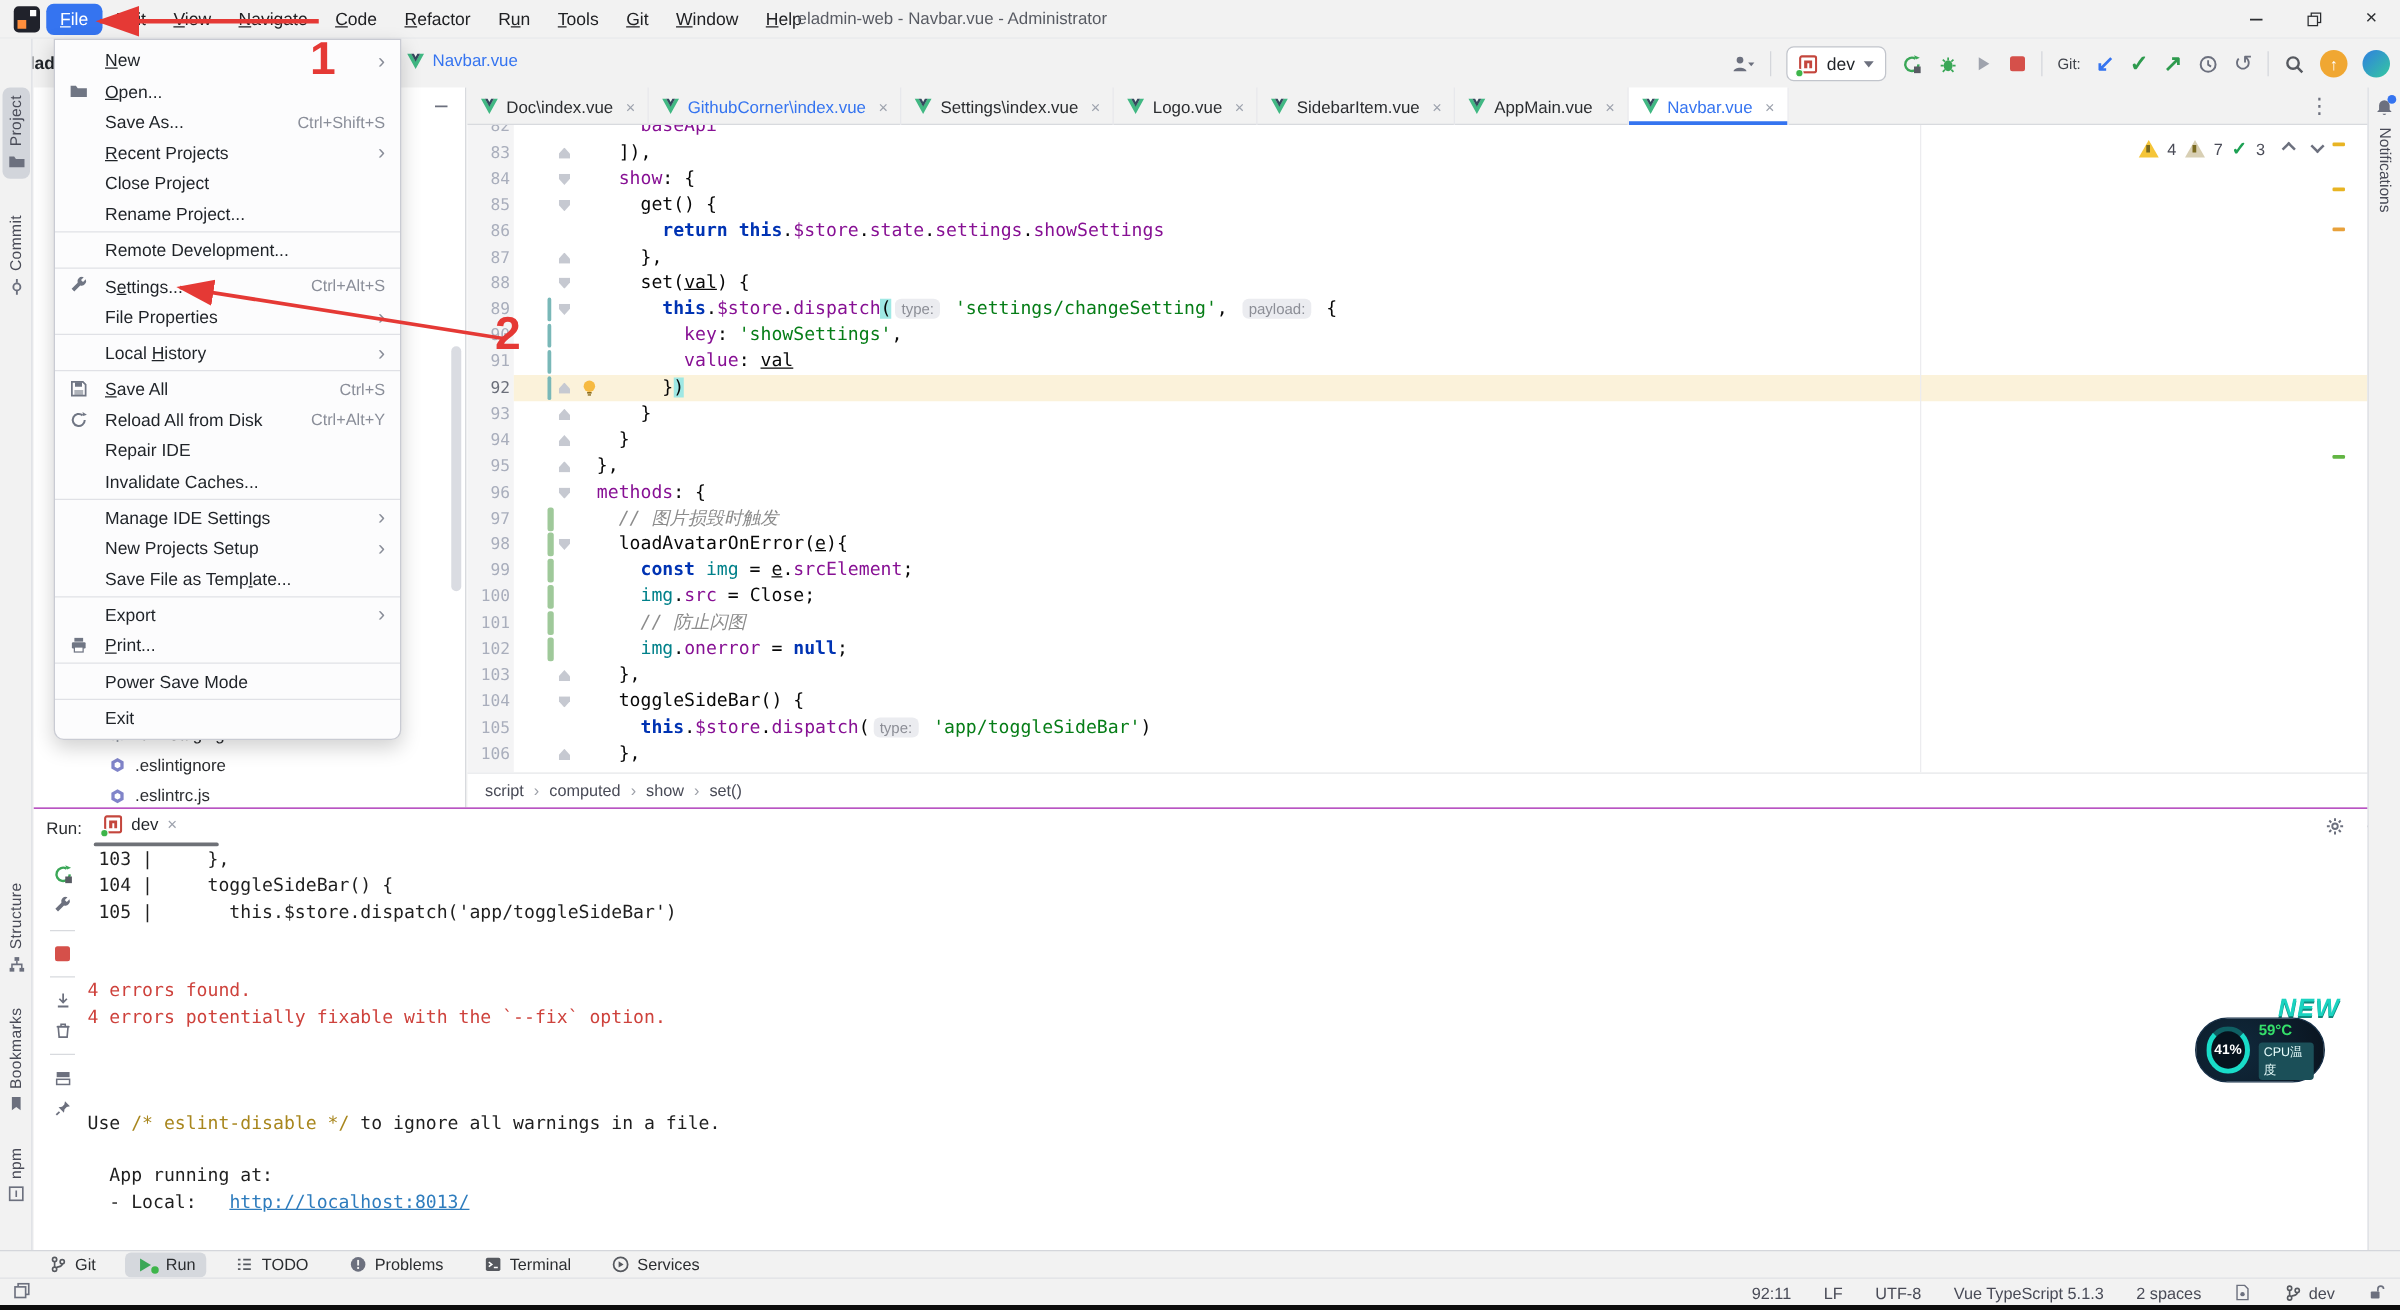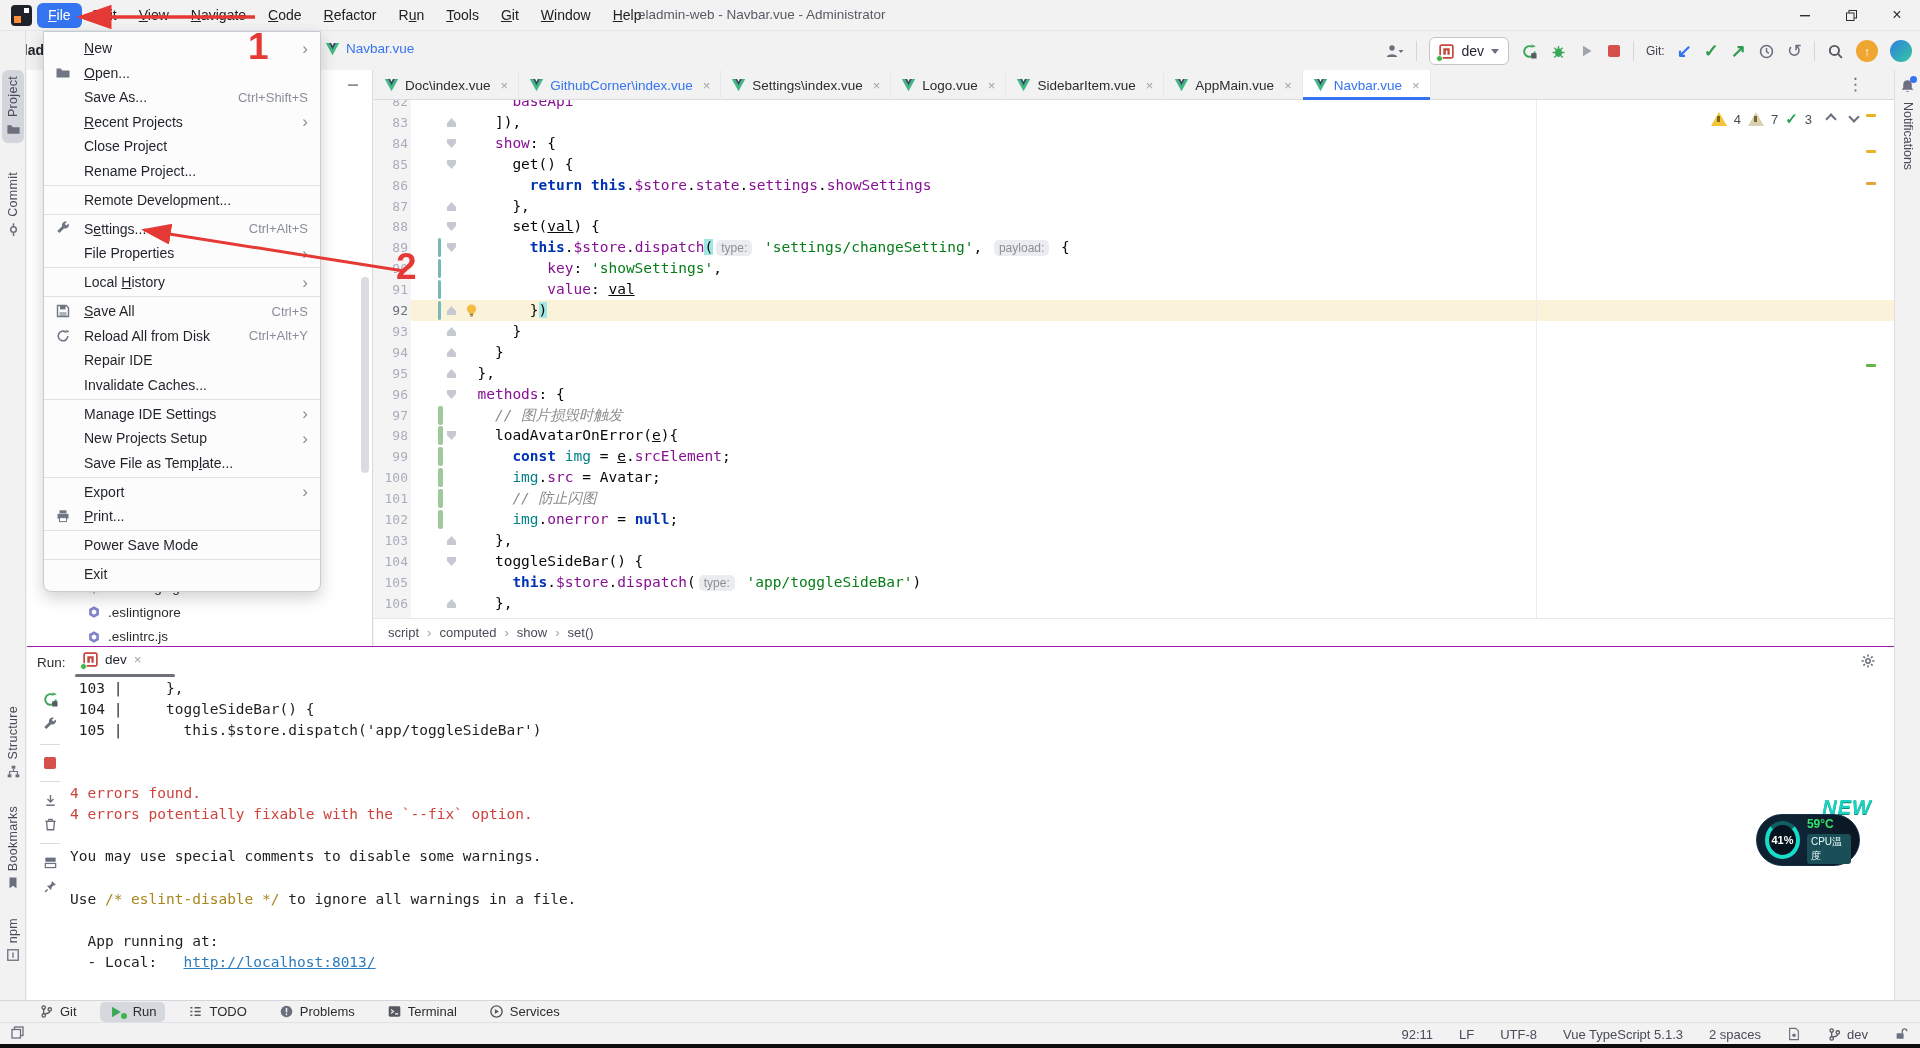--- a/index.html
+++ b/index.html
@@ -448,21 +448,21 @@
         <div class="r" style="top: 158px;"><span class="num">90</span><span class="chg m"></span><span class="code"><span class="f">          key</span><span class="p">: </span><span class="s">'showSettings'</span><span class="p">,</span></span></div>
         <div class="r" style="top: 179px;"><span class="num">91</span><span class="chg m"></span><span class="code"><span class="f">          value</span><span class="p">: </span><span class="u">val</span></span></div>
         <div class="r" style="top: 200px;"><span class="num cur">92</span><span class="chg m"></span><span class="fold u"></span><span class="code"><span class="p">        }</span><span class="m">)</span></span></div>
         <div class="r" style="top: 221px;"><span class="num">93</span><span class="fold u"></span><span class="code"><span class="p">      }</span></span></div>
         <div class="r" style="top: 242px;"><span class="num">94</span><span class="fold u"></span><span class="code"><span class="p">    }</span></span></div>
         <div class="r" style="top: 263px;"><span class="num">95</span><span class="fold u"></span><span class="code"><span class="p">  },</span></span></div>
         <div class="r" style="top: 284px;"><span class="num">96</span><span class="fold d"></span><span class="code"><span class="f">  methods</span><span class="p">: {</span></span></div>
         <div class="r" style="top: 305px;"><span class="num">97</span><span class="chg a"></span><span class="code"><span class="c">    // 图片损毁时触发</span></span></div>
         <div class="r" style="top: 325px;"><span class="num">98</span><span class="chg a"></span><span class="fold d"></span><span class="code"><span class="p">    loadAvatarOnError(</span><span class="u">e</span><span class="p">){</span></span></div>
         <div class="r" style="top: 346px;"><span class="num">99</span><span class="chg a"></span><span class="code"><span class="k">      const </span><span class="v">img</span><span class="p"> = </span><span class="u">e</span><span class="p">.</span><span class="f">srcElement</span><span class="p">;</span></span></div>
-        <div class="r" style="top: 367px;"><span class="num">100</span><span class="chg a"></span><span class="code"><span class="v">      img</span><span class="p">.</span><span class="f">src</span><span class="p"> = Avatar;</span></span></div>
+        <div class="r" style="top: 367px;"><span class="num">100</span><span class="chg a"></span><span class="code"><span class="v">      img</span><span class="p">.</span><span class="f">src</span><span class="p"> = Close;</span></span></div>
         <div class="r" style="top: 388px;"><span class="num">101</span><span class="chg a"></span><span class="code"><span class="c">      // 防止闪图</span></span></div>
         <div class="r" style="top: 409px;"><span class="num">102</span><span class="chg a"></span><span class="code"><span class="v">      img</span><span class="p">.</span><span class="f">onerror</span><span class="p"> = </span><span class="k">null</span><span class="p">;</span></span></div>
         <div class="r" style="top: 430px;"><span class="num">103</span><span class="fold u"></span><span class="code"><span class="p">    },</span></span></div>
         <div class="r" style="top: 451px;"><span class="num">104</span><span class="fold d"></span><span class="code"><span class="p">    toggleSideBar() {</span></span></div>
         <div class="r" style="top: 472px;"><span class="num">105</span><span class="code"><span class="k">      this</span><span class="p">.</span><span class="f">$store</span><span class="p">.</span><span class="f">dispatch</span><span class="p">(</span><span class="inlay">type:</span><span class="p"> </span><span class="s">'app/toggleSideBar'</span><span class="p">)</span></span></div>
         <div class="r" style="top: 493px;"><span class="num">106</span><span class="fold u"></span><span class="code"><span class="p">    },</span></span></div>
       </div>
     <div id="marginguide"></div>
     <div id="bulb" class="ic" style="top: 203px;">
         <svg width="15" height="15" viewBox="0 0 15 15">
@@ -580,21 +580,20 @@
       </div>
     <div id="console">
         <div class="cl" style="top: 0px;"><span> 103 |     },</span></div>
         <div class="cl" style="top: 21px;"><span> 104 |     toggleSideBar() {</span></div>
         <div class="cl" style="top: 42px; text-align: center;"><span> 105 |       this.$store.dispatch('app/toggleSideBar')</span></div>
         <div class="cl" style="top: 63px;"></div>
         <div class="cl" style="top: 84px;"></div>
         <div class="cl" style="top: 105px;"><span class="ce">4 errors found.</span></div>
         <div class="cl" style="top: 126px;"><span class="ce">4 errors potentially fixable with the `--fix` option.</span></div>
         <div class="cl" style="top: 147px;"></div>
-        <div class="cl" style="top: 168px;"><span>You may use special comments to disable some warnings.</span></div>
         <div class="cl" style="top: 211px;"><span>Use </span><span class="co">/* eslint-disable */</span><span> to ignore all warnings in a file.</span></div>
         <div class="cl" style="top: 232px;"></div>
         <div class="cl" style="top: 253px;"><span>  App running at:</span></div>
         <div class="cl" style="top: 274px;"><span>  - Local:   </span><span class="clk">http://localhost:8013/</span></div>
       </div>
     <div id="perf">
       <div id="perfnew">NEW</div>
       <div id="perfpill">
         <div id="gauge">41%</div>
         <div id="perftxt">

